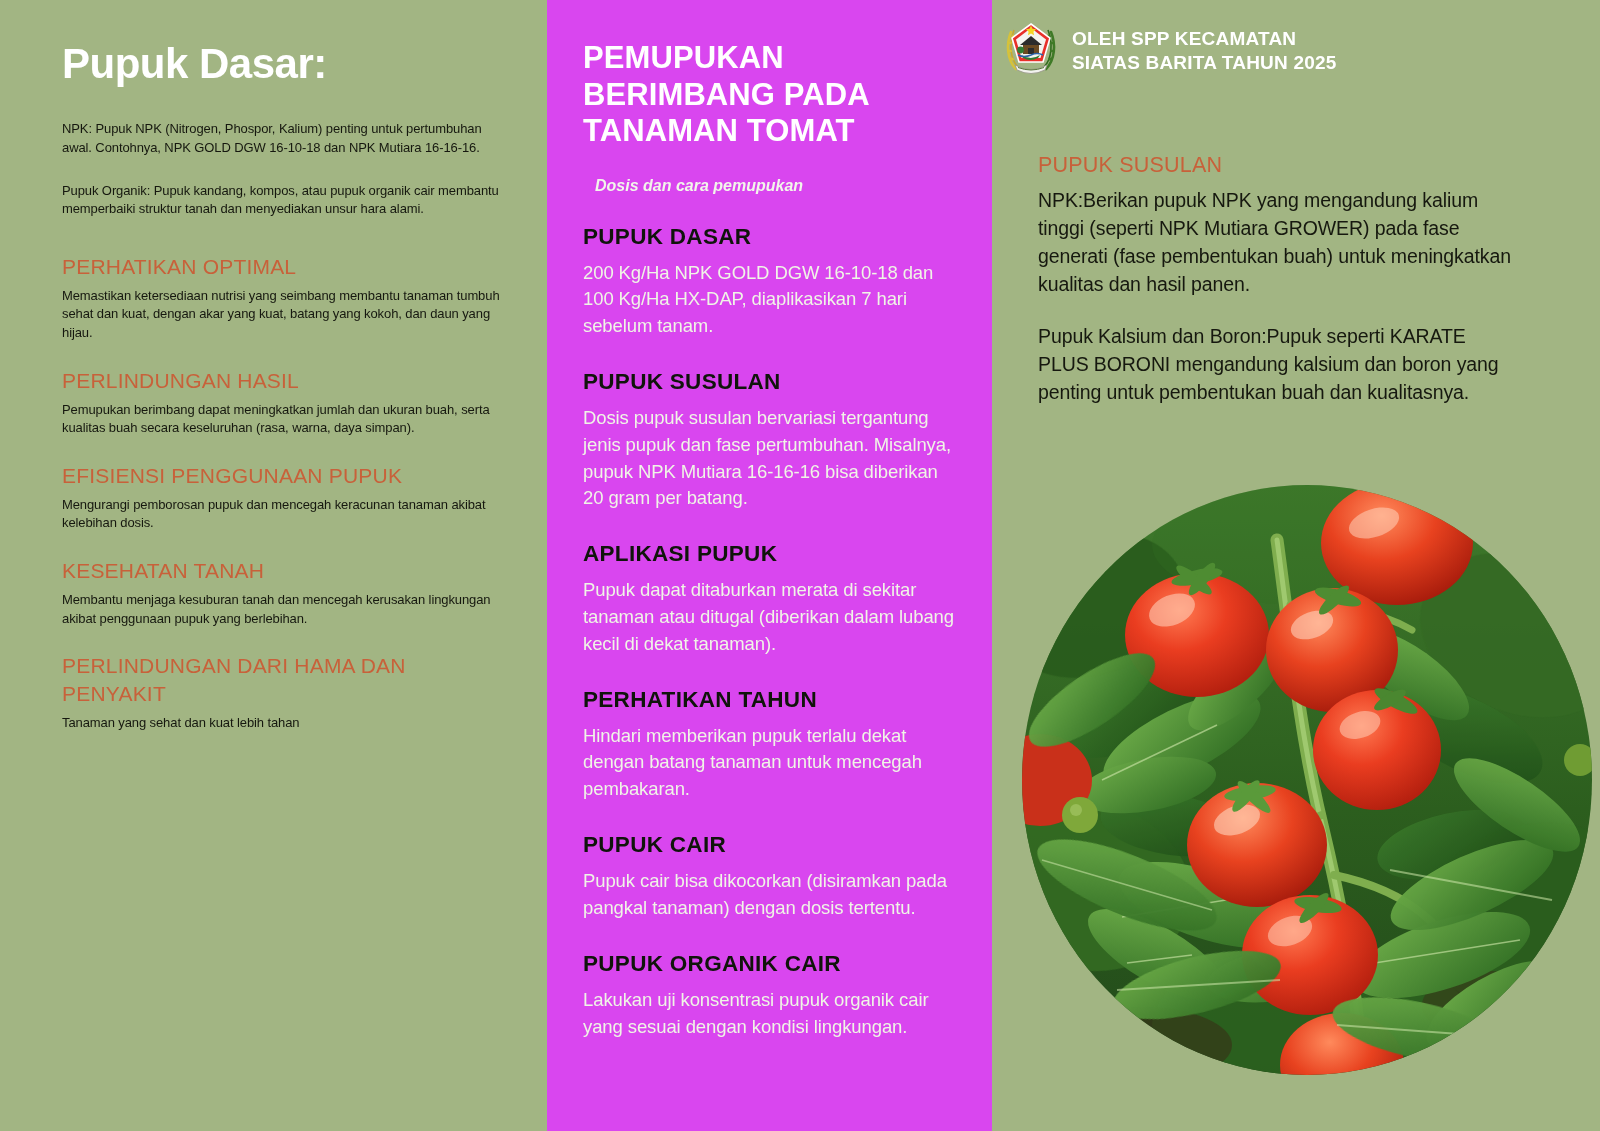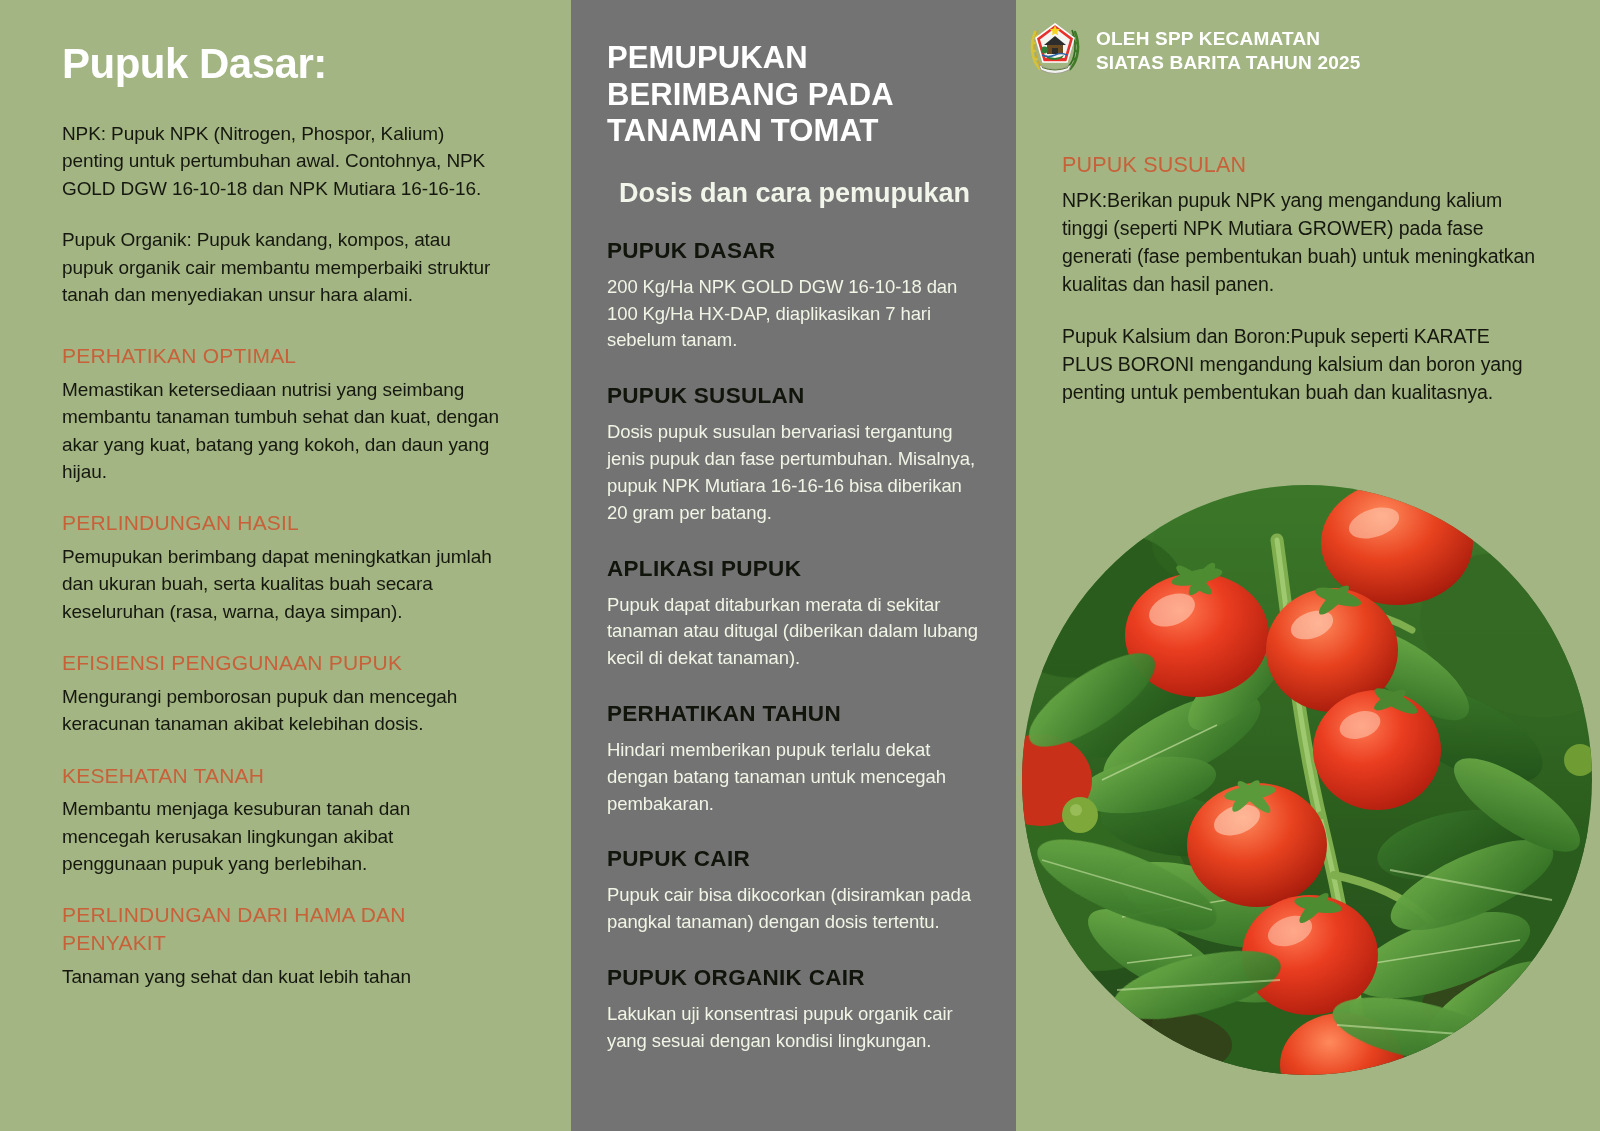--- a/index.html
+++ b/index.html
@@ -11,53 +11,53 @@
   }
   .page{position:relative;width:1600px;height:1131px;display:flex;}
 
   
   .col-left{
     width:547px;height:1131px;background:#a2b583;
     box-sizing:border-box;padding:30px 46px 0 62px;
     position:relative;z-index:2;
   }
   .col-mid{
-    width:445px;height:1131px;background:#737373;
+    width:445px;height:1131px;background:#d946ef;
     box-sizing:border-box;padding:26px 38px 0 36px;
-    position:relative;z-index:2;margin-left:24px;
+    position:relative;z-index:2;
   }
   .col-right{
     width:577px;height:1131px;background:#a2b583;
     box-sizing:border-box;padding:0;
     position:relative;z-index:2;
   }
 
   
   .title-main{
     color:#ffffff;font-size:42px;font-weight:bold;
     letter-spacing:-0.5px;margin:12px 0 34px 0;line-height:1.05;
   }
   .body-dark{
-    color:#16180f;font-size:19px;line-height:1.44;
+    color:#16180f;font-size:13px;line-height:1.44;
     margin:0 0 24px 0;letter-spacing:-0.1px;
   }
   .head-orange{
     color:#c8613a;font-size:21px;line-height:1.32;
     margin:0 0 6px 0;letter-spacing:0.2px;font-weight:400;
   }
   .gap-sm{height:10px;}
 
   
   .mid-title{
     color:#ffffff;font-size:31px;font-weight:bold;
     line-height:1.18;letter-spacing:0.1px;margin:14px 0 0 0;
   }
   .mid-sub{
-    color:#f2f6ea;font-size:27px;font-weight:bold;
-    line-height:1.3;margin:26px 0 26px 12px;
+    color:#f2f6ea;font-size:16px;font-weight:bold;
+    line-height:1.3;margin:26px 0 26px 12px;font-style:italic;
   }
   .mid-head{
     color:#10140b;font-size:22.5px;line-height:1.2;
     margin:0 0 10px 0;letter-spacing:0.3px;font-weight:700;
   }
   .mid-body{
     color:#f0f5e6;font-size:18.5px;line-height:1.45;
     margin:0 0 28px 0;letter-spacing:-0.1px;
   }
 

